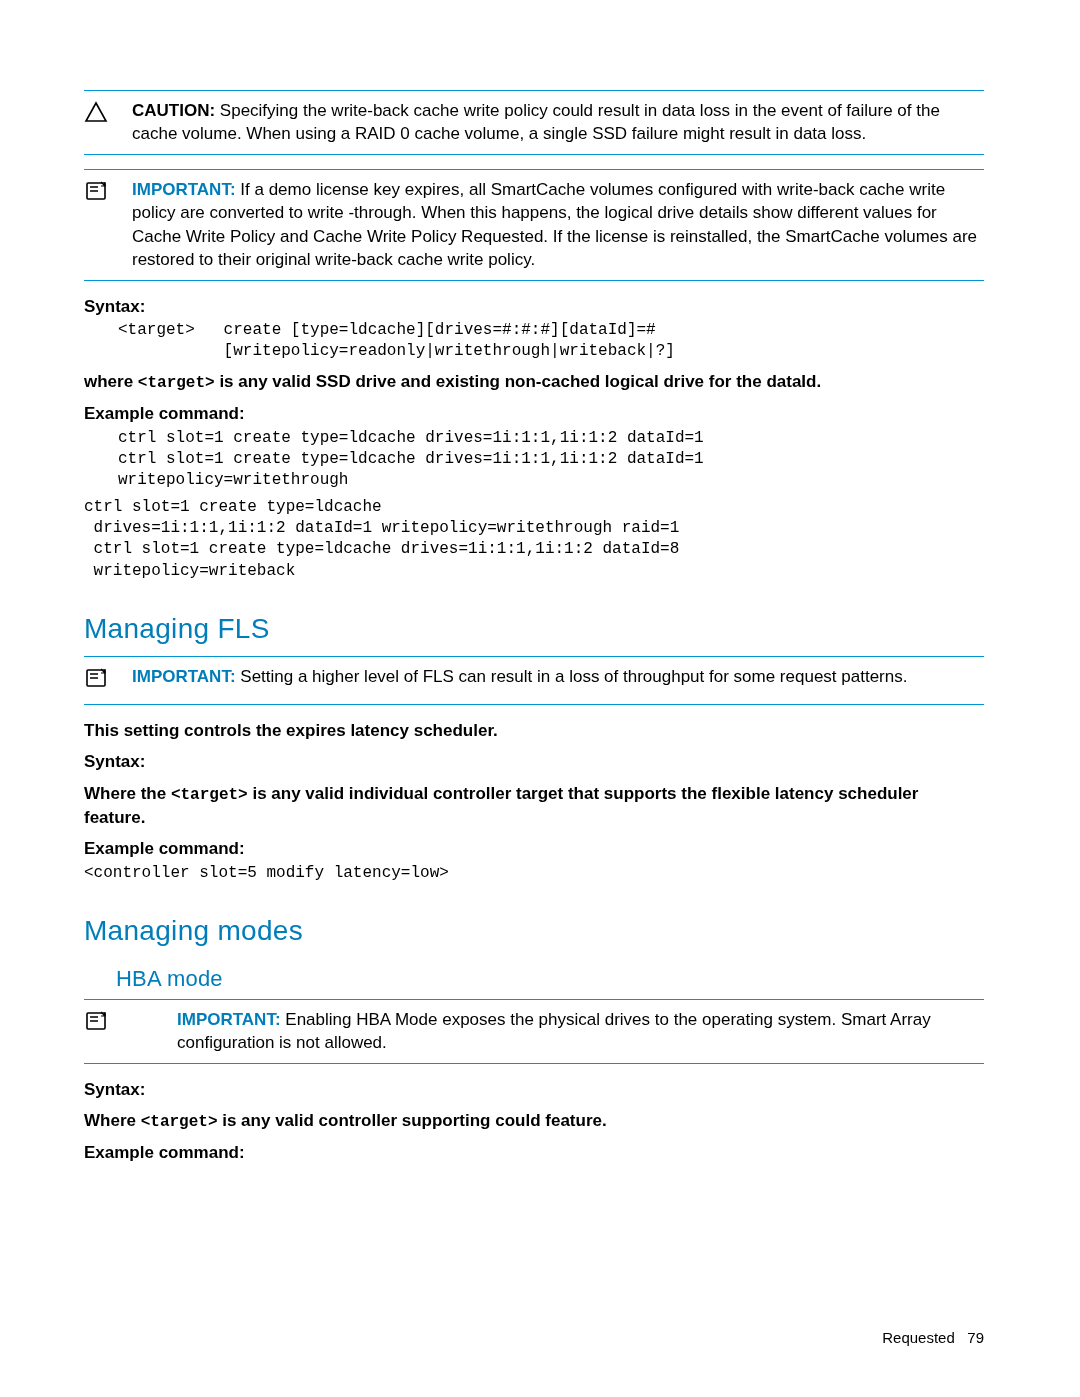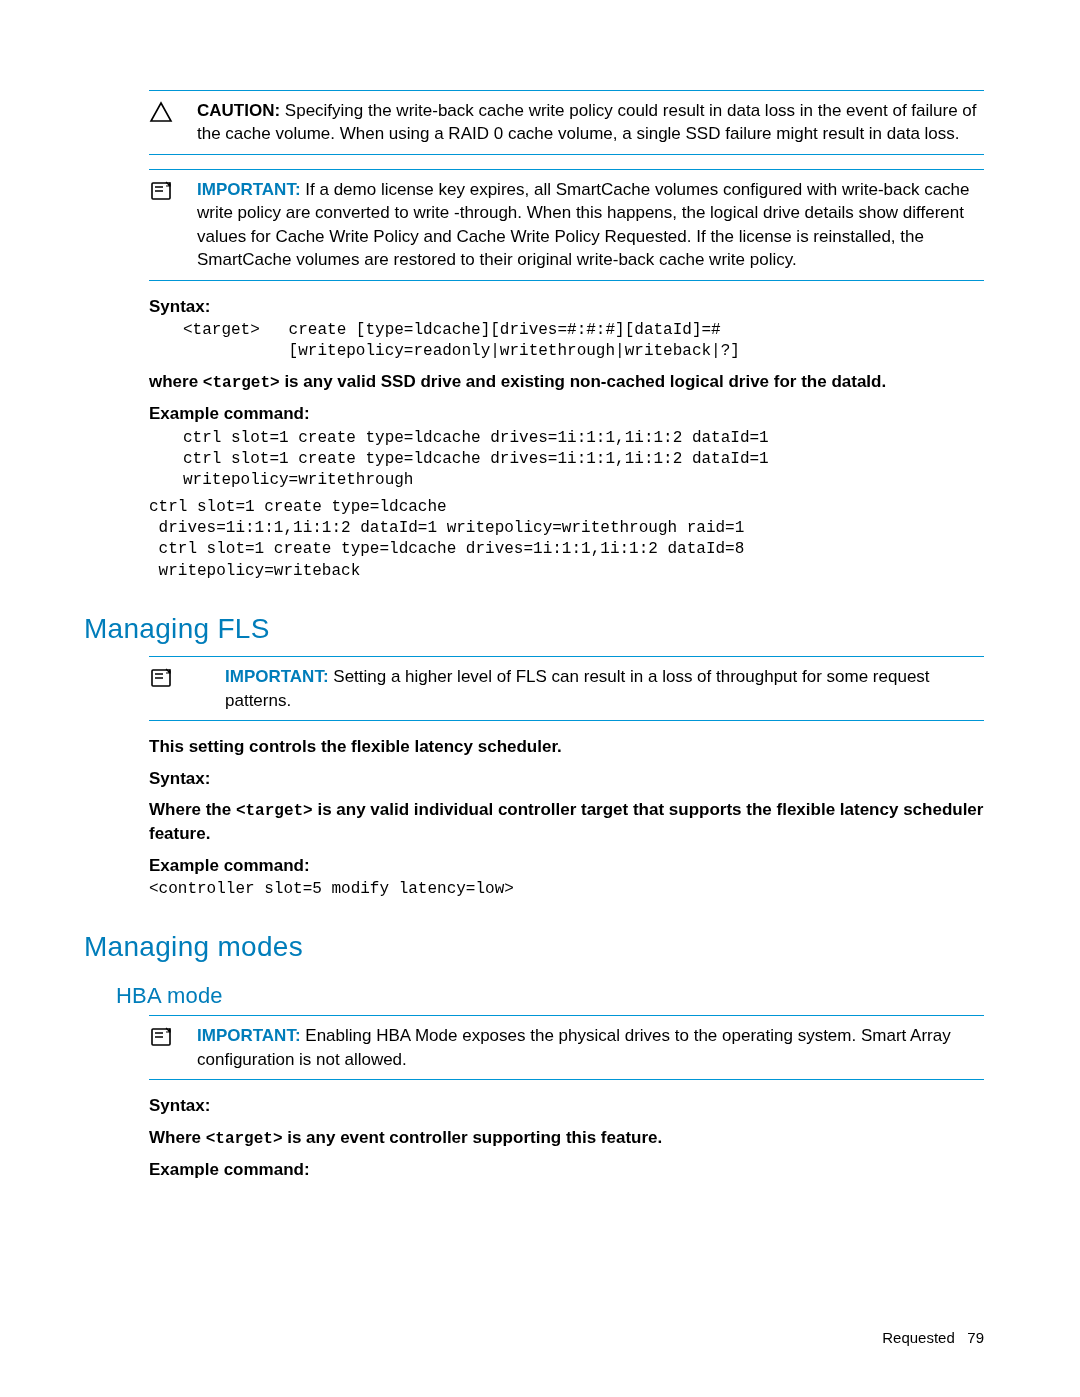--- a/index.html
+++ b/index.html
@@ -13,21 +13,20 @@
   .page {
     width: 1080px;
     height: 1397px;
     position: relative;
     box-sizing: border-box;
     padding: 80px 96px 60px 84px;
     font-size: 17px;
     line-height: 1.38;
   }
   .content {
-    margin-left: 65px;
   }
   .callout {
     border-top: 1.5px solid #0096d6;
     border-bottom: 1.5px solid #0096d6;
     margin: 10px 0 14px 0;
     padding: 8px 0;
     display: flex;
     align-items: flex-start;
   }
   .callout .icon-col {
@@ -132,68 +131,68 @@
 writepolicy=writethrough</pre>
     <pre class="code" style="margin-left:0;">ctrl slot=1 create type=ldcache
  drives=1i:1:1,1i:1:2 dataId=1 writepolicy=writethrough raid=1
  ctrl slot=1 create type=ldcache drives=1i:1:1,1i:1:2 dataId=8
  writepolicy=writeback</pre>
   </div>
 
   <div class="h2">Managing FLS</div>
 
   <div class="content">
-    <div class="callout" style="margin-top:4px;gap:28px;">
+    <div class="callout" style="margin-top:4px;">
       <div class="icon-col">
         <svg class="icon" viewBox="0 0 24 22">
             <rect x="3" y="3" width="18" height="16" rx="1"></rect>
             <path d="M6 7 L14 7 M6 11 L14 11"></path>
             <path d="M17 2 L21 6 M21 2 L21 6 L17 6" stroke-width="1.2"></path>
           </svg>
       </div>
       <div class="text-col">
         <span class="callout-label" style="color:#007dba">IMPORTANT:</span>
         <span>Setting a higher level of FLS can result in a loss of throughput for some request patterns.</span>
       </div>
     </div>
 
-    <p>This setting controls the flexible latency scheduler.</p>
+    <p>This setting controls the expires latency scheduler.</p>
 
     <div class="label">Syntax:</div>
 
     <p>
       <span>Where the </span><span class="mono-inline">&lt;target&gt;</span><span> is any valid individual controller target that supports the flexible latency scheduler feature.</span>
     </p>
 
     <div class="label">Example command:</div>
     <pre class="code" style="margin-left:0;">&lt;controller slot=5 modify latency=low&gt;</pre>
   </div>
 
   <div class="h2">Managing modes</div>
   <div class="h3">HBA mode</div>
 
   <div class="content">
-    <div class="callout" style="margin-top:4px;">
+    <div class="callout" style="margin-top:4px;gap:45px;">
       <div class="icon-col">
         <svg class="icon" viewBox="0 0 24 22">
             <rect x="3" y="3" width="18" height="16" rx="1"></rect>
             <path d="M6 7 L14 7 M6 11 L14 11"></path>
             <path d="M17 2 L21 6 M21 2 L21 6 L17 6" stroke-width="1.2"></path>
           </svg>
       </div>
       <div class="text-col">
         <span class="callout-label" style="color:#007dba">IMPORTANT:</span>
         <span>Enabling HBA Mode exposes the physical drives to the operating system. Smart Array configuration is not allowed.</span>
       </div>
     </div>
 
     <div class="label">Syntax:</div>
 
     <p>
-      <span>Where </span><span class="mono-inline">&lt;target&gt;</span><span> is any event controller supporting this feature.</span>
+      <span>Where </span><span class="mono-inline">&lt;target&gt;</span><span> is any valid controller supporting could feature.</span>
     </p>
 
     <div class="label">Example command:</div>
   </div>
 
   <div class="footer">
     <span>Requested</span>&nbsp;&nbsp;&nbsp;<span>79</span>
   </div>
 </div>
 

